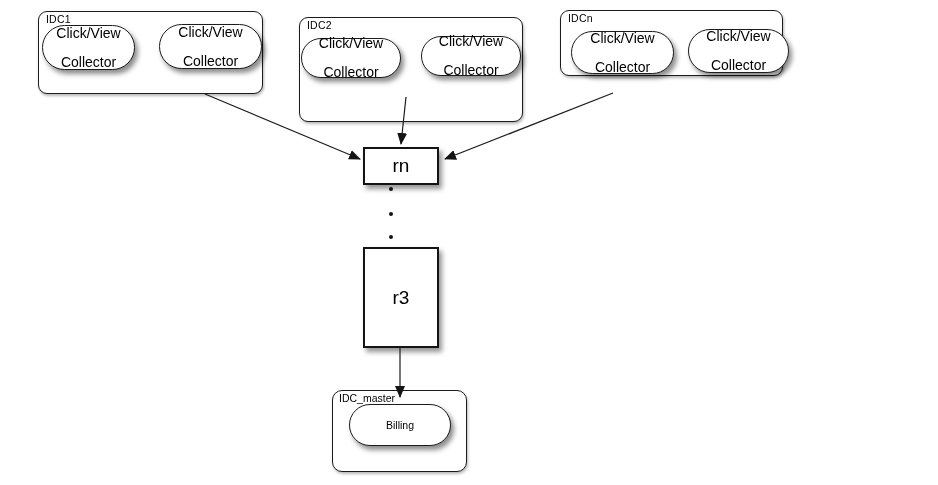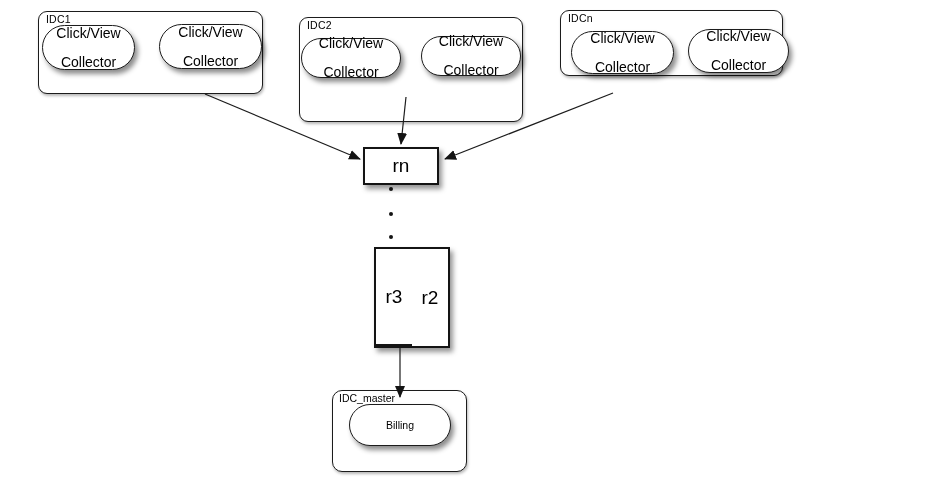--- a/index.html
+++ b/index.html
@@ -71,26 +71,27 @@
     position: absolute;
     width: 4px; height: 4px;
     background: #141414;
     border-radius: 50%;
     z-index: 2;
   }
 
   
   .stack {
     position: absolute;
-    left: 374px; top: 247px;
+    left: 363px; top: 247px;
     width: 76px; height: 101px;
     background: #ffffff;
     border: 2px solid #141414;
     box-shadow: 3px 4px 5px rgba(0,0,0,0.42);
     display: flex;
+    flex-direction: column;
     z-index: 2;
   }
   .stack-cell {
     flex: 1;
     display: flex;
     align-items: center;
     justify-content: center;
     font-size: 19px;
     border-bottom: 2px solid #141414;
   }
@@ -183,23 +184,20 @@
     <span>rn</span>
   </div>
 
   <div class="qdot" style="left:389px; top:187px;"></div>
   <div class="qdot" style="left:389px; top:212px;"></div>
   <div class="qdot" style="left:389px; top:235px;"></div>
 
   <div class="stack">
     <div class="stack-cell">
       <span>r3</span>
-    </div>
-    <div class="stack-cell">
-      <span>r2</span>
     </div>
   </div>
 
   <div class="master">
     <span class="master-label">IDC_master</span>
     <div class="billing-pill">
       <span>Billing</span>
     </div>
   </div>
 

